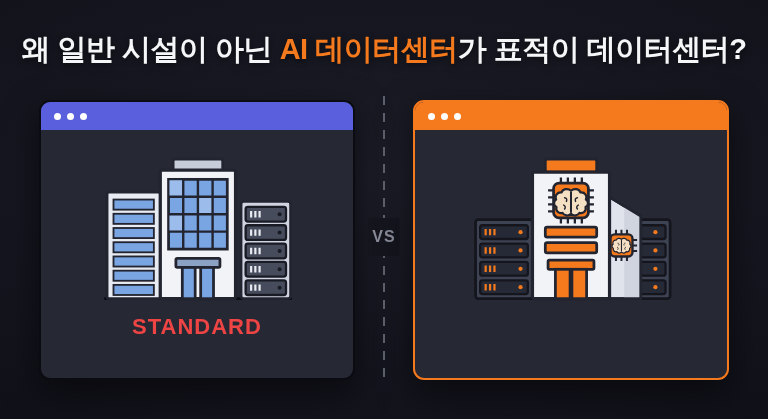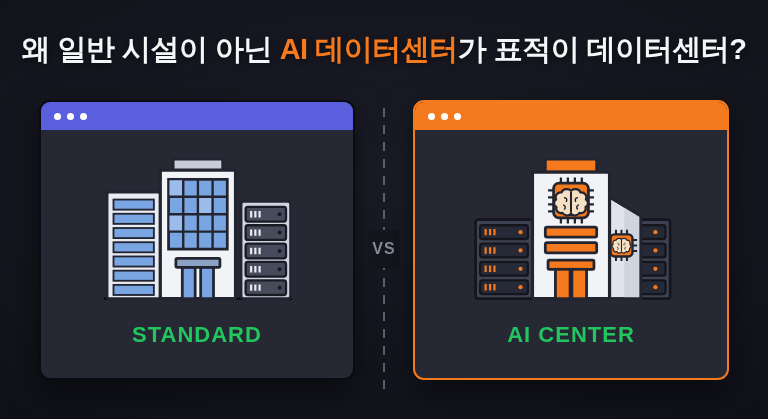--- a/index.html
+++ b/index.html
@@ -31,25 +31,25 @@
     height:28px;display:flex;align-items:center;padding-left:13px;gap:6px;
   }
   .header-indigo{background:#5a5fdd;}
   .header-orange{background:#f5791d;}
   .dot{width:7px;height:7px;border-radius:50%;background:#ffffff;display:inline-block;}
   .card-body{
     height:246px;display:flex;flex-direction:column;align-items:center;
   }
   .card-body svg{margin-top:20px;height:156px;width:222px;}
   .card-label{
-    margin-top:16px;font-size:22px;font-weight:800;letter-spacing:1px;
-    color:#22c55e;
+    margin-top:8px;font-size:22px;font-weight:800;letter-spacing:1px;
+    color:#ef4444;
   }
   .divider{
-    position:absolute;left:383px;top:108px;width:2px;height:282px;
+    position:absolute;left:383px;top:96px;width:2px;height:282px;
     background:repeating-linear-gradient(to bottom,#5c606c 0px,#5c606c 9px,transparent 9px,transparent 17px);
   }
   .vs{
     position:absolute;left:50%;top:50%;transform:translate(-50%,-50%);
     background:#14151d;padding:10px 4px;
     color:#888c98;font-weight:800;font-size:16px;letter-spacing:1px;
   }
 </style>
 </head>
 <body>
@@ -208,17 +208,16 @@
             <rect x="101" y="36" width="38" height="38" rx="6" fill="#f5791d" stroke="#222430" stroke-width="3"></rect>
             <use href="#brain-glyph"></use>
           </g>
           <rect x="92" y="84" width="56" height="11" rx="2" fill="#f5791d" stroke="#222430" stroke-width="3"></rect>
           <rect x="92" y="101" width="56" height="11" rx="2" fill="#f5791d" stroke="#222430" stroke-width="3"></rect>
           <rect x="95" y="120" width="50" height="10" rx="1.5" fill="#f5791d" stroke="#222430" stroke-width="3"></rect>
           <rect x="103" y="130" width="16" height="32" fill="#f5791d" stroke="#222430" stroke-width="3"></rect>
           <rect x="121" y="130" width="16" height="32" fill="#f5791d" stroke="#222430" stroke-width="3"></rect>
         </g>
       </svg>
-      <div class="card-label">AI CENTER</div>
     </div>
   </section>
 
 </div>
 
 </body></html>

